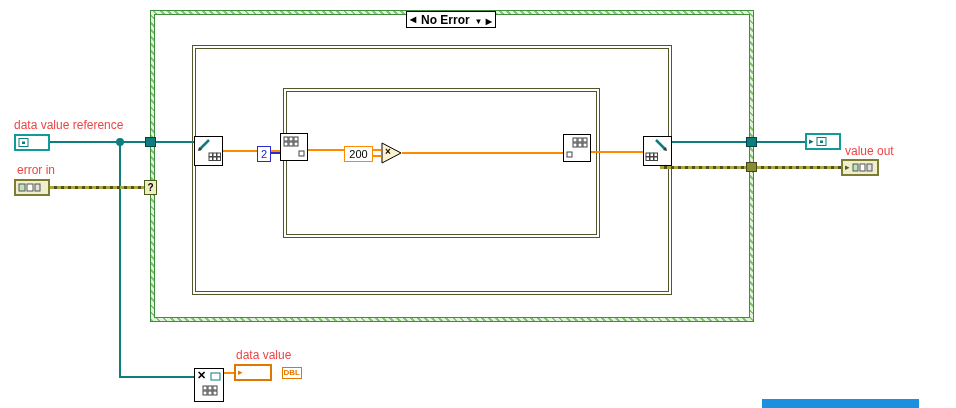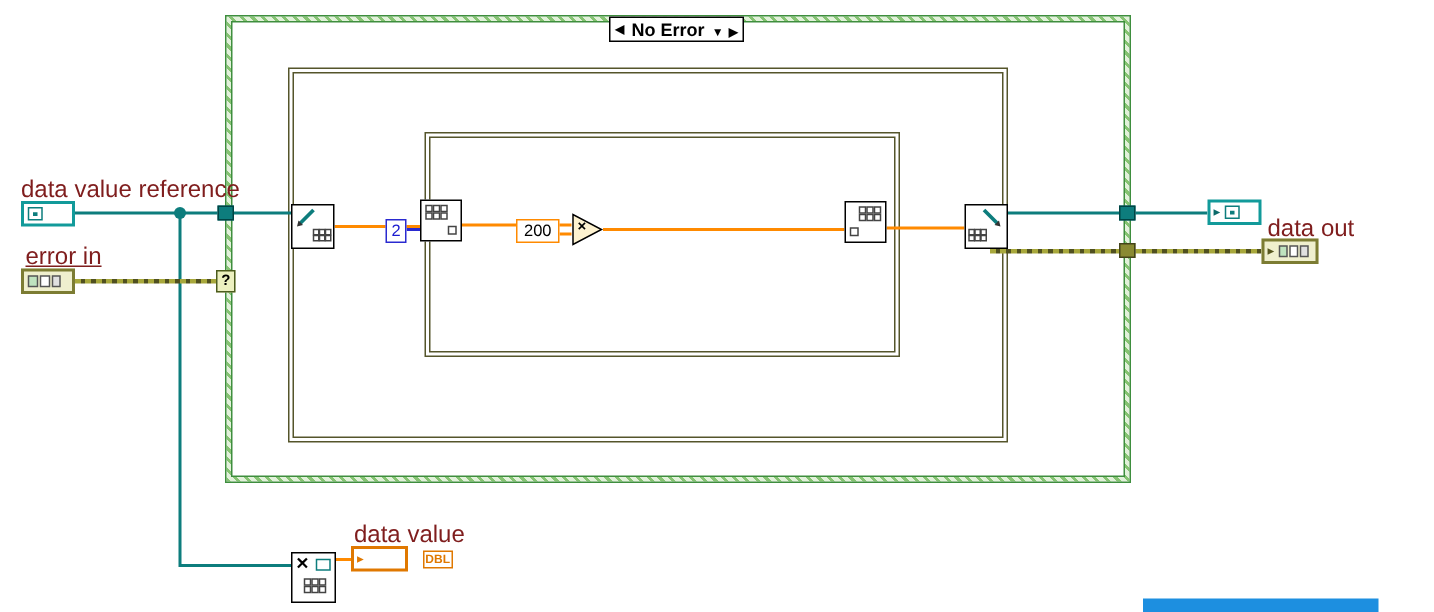--- a/index.html
+++ b/index.html
@@ -1,18 +1,18 @@
 <!DOCTYPE html>
 <html style="--dvr_wire: #0d7d7d; --numeric_wire: #ff8a00; --error_wire: #a8a83c; --int_wire: #2a2ad0; --case_border: #3e8e3e; --structure_border: #55552b; --blue_bar: #1d8fe0;"><head>
 <meta charset="utf-8">
 <style>
   html,body{margin:0;padding:0;background:#fff;}
   #canvas{position:relative;width:956px;height:408px;background:#fff;overflow:hidden;
           font-family:"Liberation Sans", sans-serif;}
-  .lbl{position:absolute;font-size:16px;color:#7f1d1d;white-space:nowrap;}
+  .lbl{position:absolute;font-size:12px;color:#ef4444;white-space:nowrap;}
 
   
   .case{position:absolute;left:150px;top:10px;width:604px;height:312px;box-sizing:border-box;
         border:1px solid #3e8e3e;
         background:repeating-linear-gradient(45deg,#86c472 0 2px,#e2f1da 2px 5px);}
   .case-inner{position:absolute;inset:3px;background:#fff;border:1px solid #3e8e3e;}
   .selector{position:absolute;left:406px;top:11px;width:90px;height:17px;background:#fff;
             border:1px solid #000;display:flex;align-items:center;justify-content:space-between;
             padding:0 3px;box-sizing:border-box;font-size:12px;font-weight:600;z-index:30;}
   .selarrow{font-size:8px;line-height:1;cursor:default;}
@@ -230,19 +230,19 @@
       <rect x="15" y="2" width="5" height="7" stroke="#555" fill="#e0e0e0"></rect>
     </svg>
   </div>
 
   <div class="term term-dbl" style="left:234px;top:364px;width:38px;height:17px;">
     <span class="arrow arrow-orange">▸</span>
     <span class="dbltxt">DBL</span>
   </div>
 
   <div class="lbl" style="left:14px;top:118px;">data value reference</div>
-  <div class="lbl" style="left:17px;top:163px;text-decoration:underline;">error in</div>
-  <div class="lbl" style="left:845px;top:144px;">data out</div>
+  <div class="lbl" style="left:17px;top:163px;">error in</div>
+  <div class="lbl" style="left:845px;top:144px;">value out</div>
   <div class="lbl" style="left:236px;top:348px;">data value</div>
 
   <div class="bluebar"></div>
 
 </div>
 
 </body></html>

